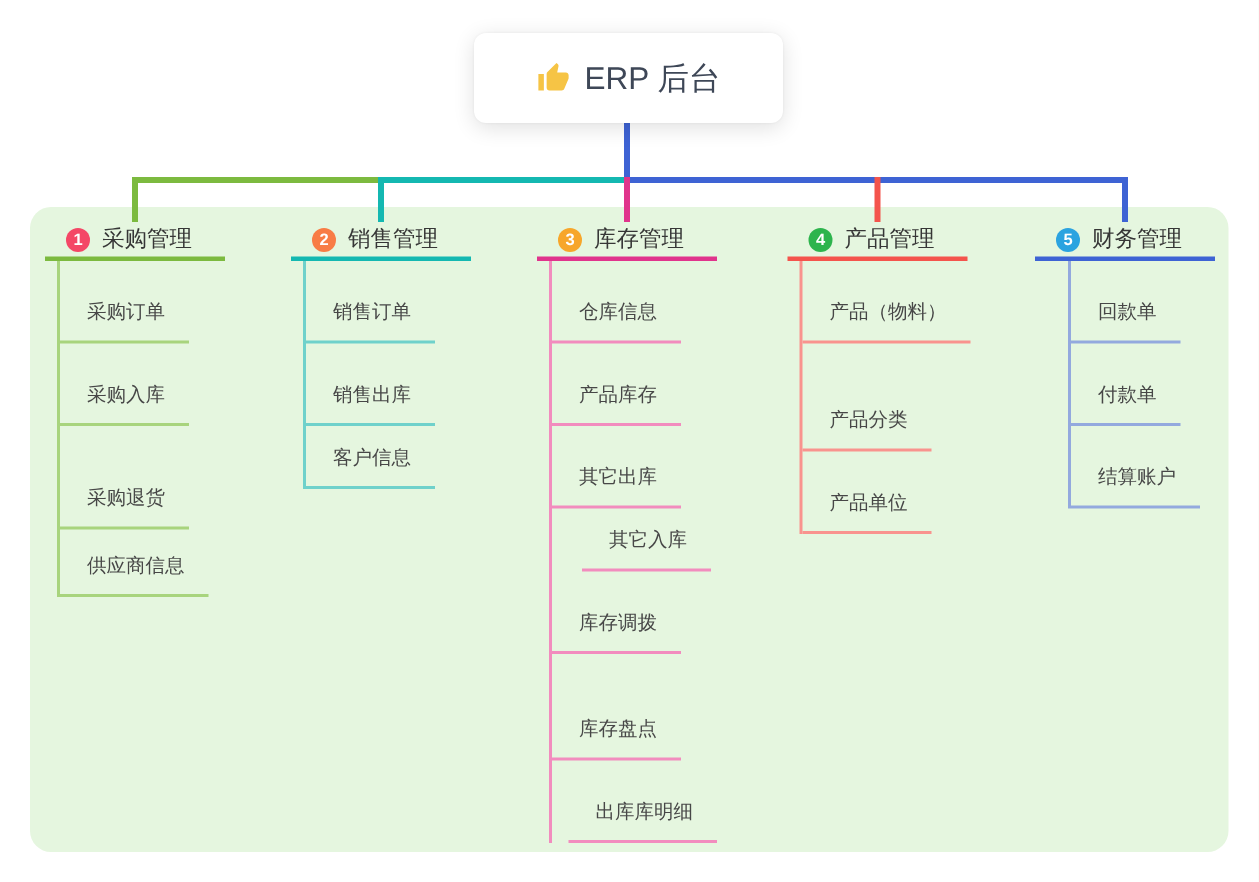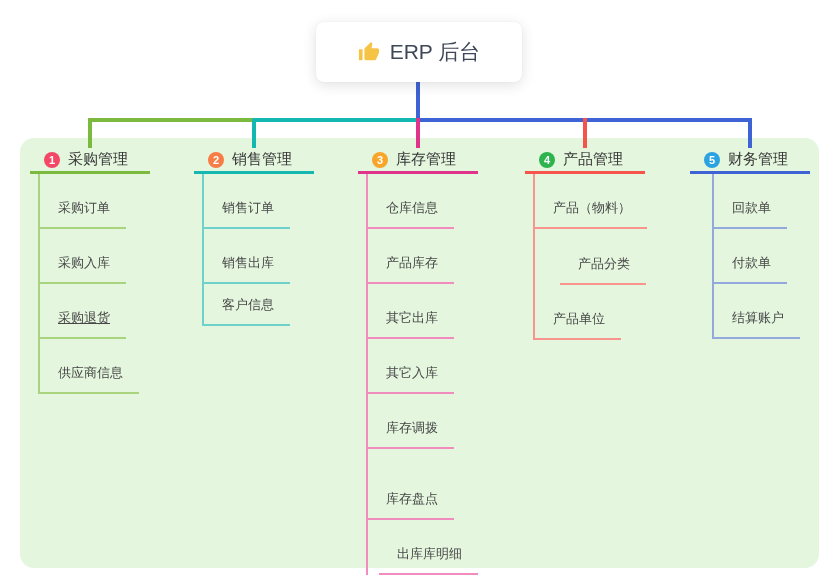--- a/index.html
+++ b/index.html
@@ -54,22 +54,22 @@
   </div>
   <div id="branches">
       <div class="branch" style="left: 30px;">
         <div class="branch-title" style="border-bottom: 3px solid rgb(124, 186, 63);">
           <span class="badge" style="background: rgb(244, 71, 102);">1</span>
           <span>采购管理</span>
         </div>
         <div class="children" style="border-left: 2px solid rgb(168, 212, 125);">
           <div class="child" style="height: 55px; border-bottom: 2px solid rgb(168, 212, 125);">采购订单</div>
           <div class="child" style="height: 55px; border-bottom: 2px solid rgb(168, 212, 125);">采购入库</div>
-          <div class="child" style="height: 55px; border-bottom: 2px solid rgb(168, 212, 125); text-decoration: underline;">采购退货</div>
-          <div class="child" style="height: 55px; border-bottom: 2px solid rgb(168, 212, 125);">供应商信息</div>
+          <div class="child" style="height: 69px; border-bottom: 2px solid rgb(168, 212, 125);">采购退货</div>
+          <div class="child" style="height: 45px; border-bottom: 2px solid rgb(168, 212, 125);">供应商信息</div>
         </div>
       </div>
       <div class="branch" style="left: 194px;">
         <div class="branch-title" style="border-bottom: 3px solid rgb(20, 184, 177);">
           <span class="badge" style="background: rgb(248, 124, 69);">2</span>
           <span>销售管理</span>
         </div>
         <div class="children" style="border-left: 2px solid rgb(111, 209, 203);">
           <div class="child" style="height: 55px; border-bottom: 2px solid rgb(111, 209, 203);">销售订单</div>
           <div class="child" style="height: 55px; border-bottom: 2px solid rgb(111, 209, 203);">销售出库</div>
@@ -78,34 +78,34 @@
       </div>
       <div class="branch" style="left: 358px;">
         <div class="branch-title" style="border-bottom: 3px solid rgb(224, 52, 140);">
           <span class="badge" style="background: rgb(247, 166, 42);">3</span>
           <span>库存管理</span>
         </div>
         <div class="children" style="border-left: 2px solid rgb(242, 140, 190);">
           <div class="child" style="height: 55px; border-bottom: 2px solid rgb(242, 140, 190);">仓库信息</div>
           <div class="child" style="height: 55px; border-bottom: 2px solid rgb(242, 140, 190);">产品库存</div>
           <div class="child" style="height: 55px; border-bottom: 2px solid rgb(242, 140, 190);">其它出库</div>
-          <div class="child" style="height: 55px; border-bottom: 2px solid rgb(242, 140, 190);">其它入库</div>
+          <div class="child" style="height: 42px; border-bottom: 2px solid rgb(242, 140, 190); margin-left: 20px;">其它入库</div>
           <div class="child" style="height: 55px; border-bottom: 2px solid rgb(242, 140, 190);">库存调拨</div>
           <div class="child" style="height: 71px; border-bottom: 2px solid rgb(242, 140, 190);">库存盘点</div>
           <div class="child" style="height: 55px; border-bottom: 2px solid rgb(242, 140, 190); margin-left: 11px;">出库库明细</div>
         </div>
       </div>
       <div class="branch" style="left: 525px;">
         <div class="branch-title" style="border-bottom: 3px solid rgb(244, 84, 76);">
           <span class="badge" style="background: rgb(45, 180, 77);">4</span>
           <span>产品管理</span>
         </div>
         <div class="children" style="border-left: 2px solid rgb(249, 147, 142);">
           <div class="child" style="height: 55px; border-bottom: 2px solid rgb(249, 147, 142);">产品（物料）</div>
-          <div class="child" style="height: 56px; border-bottom: 2px solid rgb(249, 147, 142); margin-left: 25px;">产品分类</div>
+          <div class="child" style="height: 72px; border-bottom: 2px solid rgb(249, 147, 142);">产品分类</div>
           <div class="child" style="height: 55px; border-bottom: 2px solid rgb(249, 147, 142);">产品单位</div>
         </div>
       </div>
       <div class="branch" style="left: 690px;">
         <div class="branch-title" style="border-bottom: 3px solid rgb(62, 99, 212);">
           <span class="badge" style="background: rgb(43, 163, 224);">5</span>
           <span>财务管理</span>
         </div>
         <div class="children" style="border-left: 2px solid rgb(147, 169, 222); margin-left: 22px;">
           <div class="child" style="height: 55px; border-bottom: 2px solid rgb(147, 169, 222);">回款单</div>

